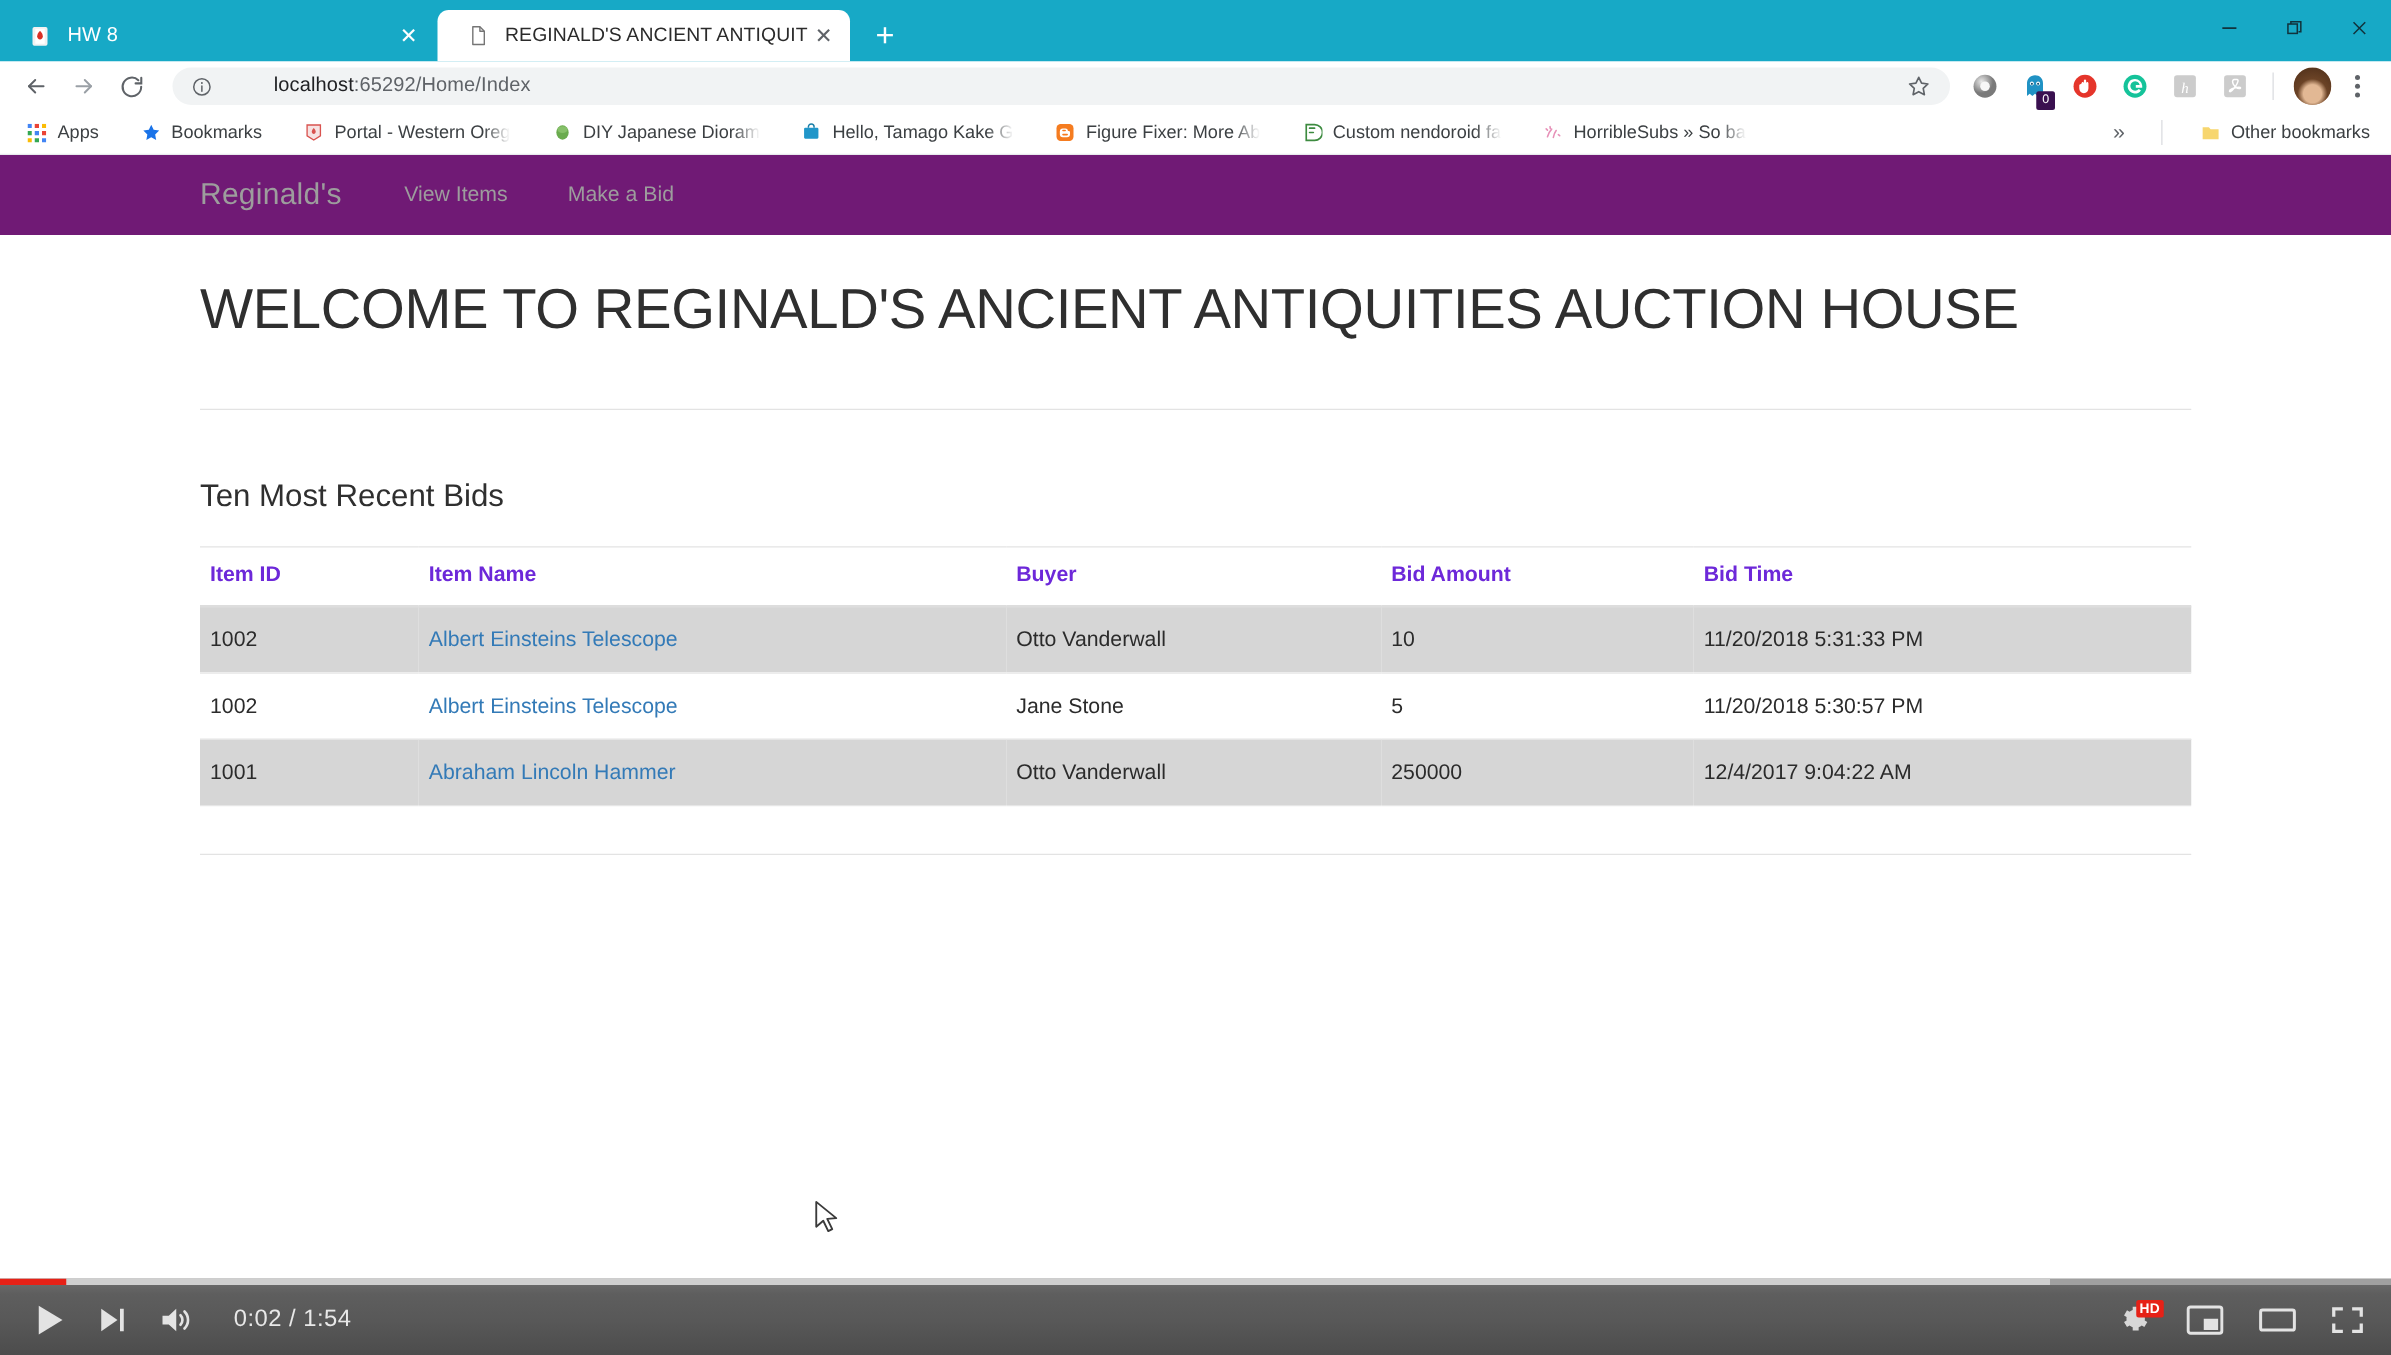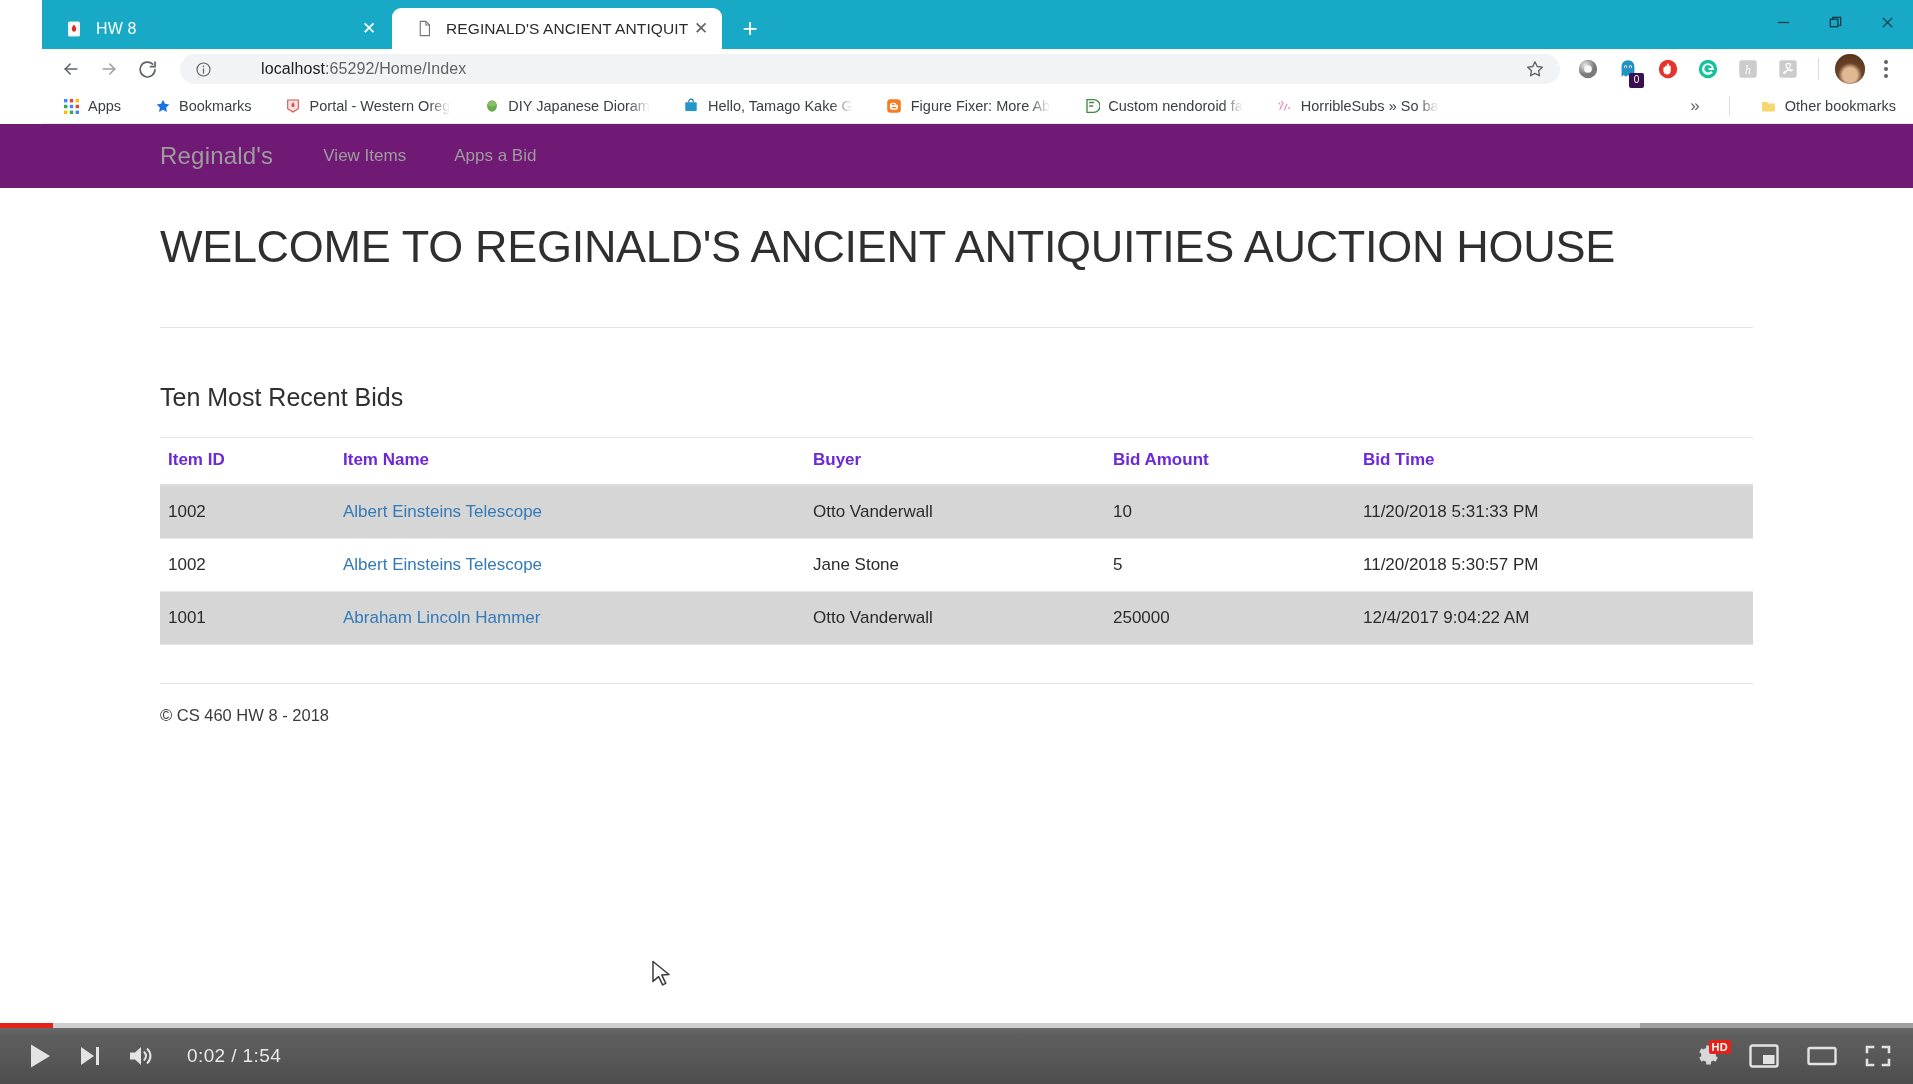--- a/index.html
+++ b/index.html
@@ -16,21 +16,20 @@
     width: 1913px; height: 1084px;
     background: #ffffff;
     overflow: hidden;
   }
 
   
   #chrome-window {
     position: absolute; left: 0; top: 0;
     width: 1913px; height: 1023px;
     background: #ffffff;
-    padding-left: 42px;
   }
 
   
   .tabstrip {
     position: relative;
     height: 49px;
     background: #17a9c6;
     display: flex;
     align-items: flex-end;
   }
@@ -677,21 +676,21 @@
         </span>
         <span class="bm-label">Other bookmarks</span>
       </div>
     </div>
 
     <div class="viewport">
 
       <div class="site-nav">
         <span class="brand">Reginald's</span>
         <span class="navlink">View Items</span>
-        <span class="navlink">Apps a Bid</span>
+        <span class="navlink">Make a Bid</span>
       </div>
 
       <div class="container">
         <h1 class="page-title">WELCOME TO REGINALD'S ANCIENT ANTIQUITIES AUCTION HOUSE</h1>
         <div class="hr-top"></div>
 
         <h2 class="section-title">Ten Most Recent Bids</h2>
 
         <table class="bids">
           <colgroup>
@@ -729,21 +728,20 @@
               <td>1001</td>
               <td><a>Abraham Lincoln Hammer</a></td>
               <td>Otto Vanderwall</td>
               <td>250000</td>
               <td>12/4/2017 9:04:22 AM</td>
             </tr>
           </tbody>
         </table>
 
         <div class="footer-hr"></div>
-        <div class="footer-text">© CS 460 HW 8 - 2018</div>
       </div>
     </div>
 
     <div class="cursor">
       <svg width="22" height="30" viewBox="0 0 22 30">
         <path d="M2 1.5l16 13-7.2.6 4 8.2-3.2 1.6-4-8.3-5.6 4.8z" fill="#ffffff" stroke="#3b3b3b" stroke-width="1.5" stroke-linejoin="round"></path>
       </svg>
     </div>
   </div>
 

